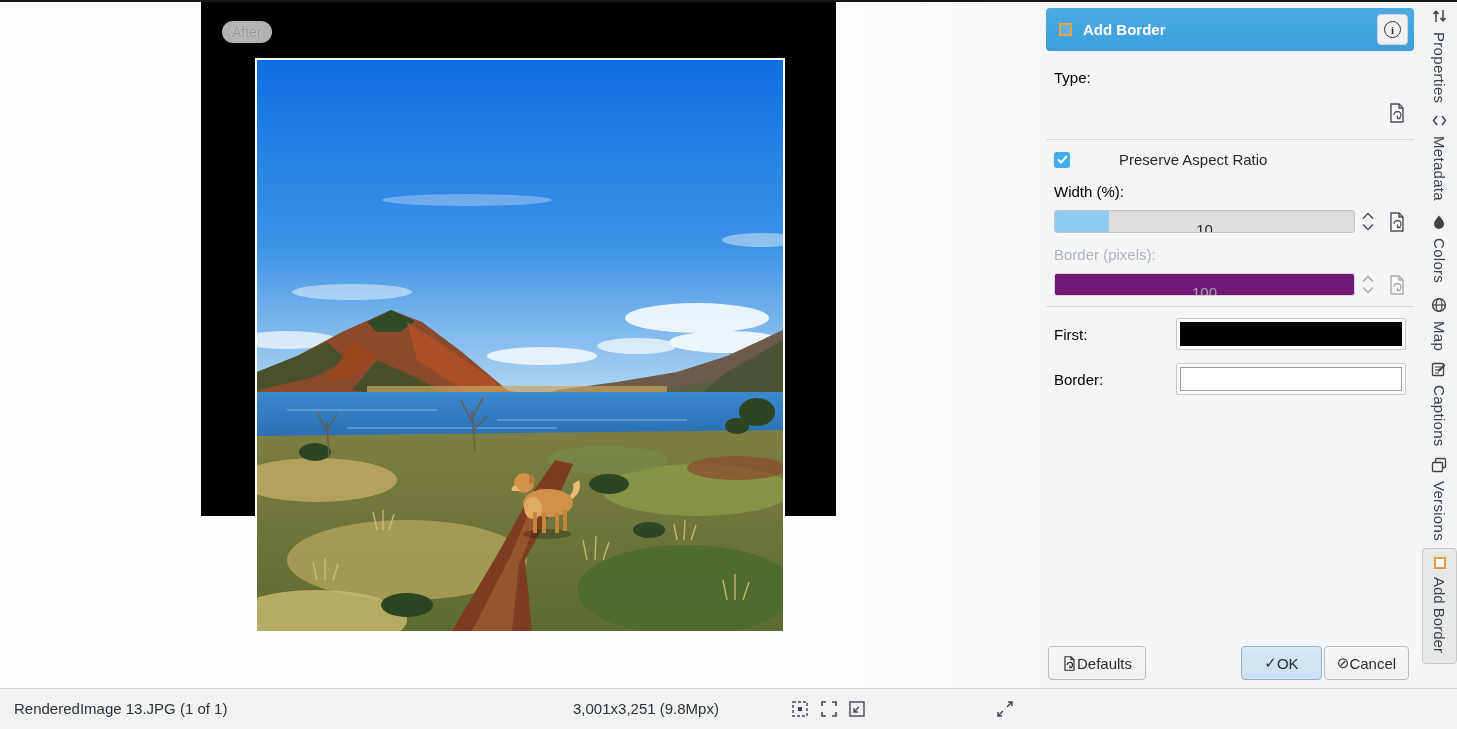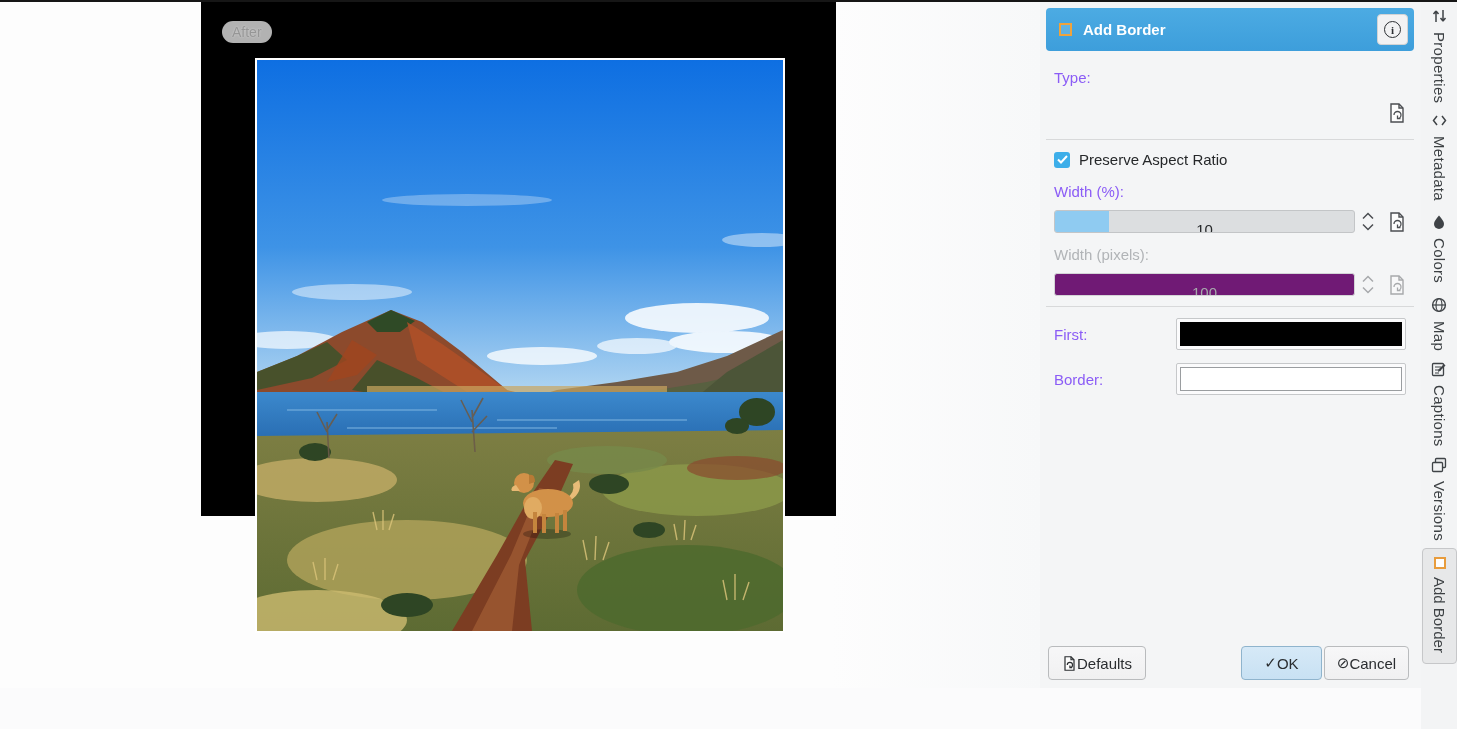--- a/index.html
+++ b/index.html
@@ -22,29 +22,29 @@
   .panel-header { position:absolute; left:6px; top:8px; width:368px; height:43px; border-radius:4px;
                   background:linear-gradient(#4cabe3,#3d9edb); display:flex; align-items:center; }
   .hdr-sq { width:13px; height:13px; border:2px solid #f0a33c; background:rgba(255,255,255,.15);
             margin-left:13px; }
   .panel-title { color:#fff; font-weight:bold; font-size:15px; margin-left:11px; }
   .info-btn { position:absolute; right:6px; top:6px; width:31px; height:31px; background:#f2f2f3;
               border:1px solid #d2d3d4; border-radius:4px; display:flex; align-items:center; justify-content:center; }
   .circle-i { width:17px; height:17px; border:1.4px solid #2c2f32; border-radius:50%;
               display:flex; align-items:center; justify-content:center;
               font-size:11px; font-weight:bold; color:#2c2f32; font-family:"Liberation Serif",serif; }
-  .plabel { position:absolute; left:14px; font-size:15px; color:#8b5cf6; }
+  .plabel { position:absolute; left:14px; font-size:15px; color:#000000; }
   .plabel.dis { color:#b1b4b7; }
   .select { position:absolute; left:14px; top:97px; width:320px; height:31px; background:#fff;
             border:1px solid #b4b6b8; border-radius:3px; font-size:15px; color:#26282a;
             display:flex; align-items:center; padding-left:11px; }
   .select svg { position:absolute; right:9px; top:9px; }
   .reset-ic { position:absolute; width:20px; height:22px; }
   .sep { position:absolute; left:6px; width:368px; height:1px; background:#d8d9da; }
-  .chk-row { position:absolute; left:14px; top:151px; display:flex; align-items:center; }
+  .chk-row { position:absolute; left:14px; top:151px; display:flex; align-items:center;gap:40px; }
   .chk { width:16px; height:16px; background:#3daee9; border-radius:3px; display:flex;
          align-items:center; justify-content:center; }
   .chk-label { margin-left:9px; font-size:15px; color:#26282a; }
   .sliderbox { position:absolute; left:14px; width:301px; height:23px; background:#dcdee0;
                border:1px solid #c3c5c7; border-radius:3px; overflow:hidden; }
   .sliderbox .fill { position:absolute; left:0; top:0; bottom:0; width:18%; background:#8fcbf1; }
   .sliderbox .val { position:absolute; inset:0; display:flex; align-items:center; justify-content:center;
                     font-size:15px; color:#26282a;margin-top:15px; }
   .sliderbox.dis { background:#701a75; border-color:#d3d4d6; }
   .sliderbox.dis .val { color:#a6a9ac; }
@@ -227,21 +227,21 @@
       <svg width="12" height="8" viewBox="0 0 12 8">
           <path d="M1,1.5 L6,6.5 L11,1.5" stroke="#4b4e52" stroke-width="1.5" fill="none"></path>
         </svg>
     </div>
     <svg class="reset-ic" style="left:347px;top:211px" viewBox="0 0 20 22">
       <path d="M4,2 h8 l4,4 v14 h-12 Z" fill="#fdfdfd" stroke="#4b4e52" stroke-width="1.4"></path>
       <path d="M12,2 v4 h4" fill="none" stroke="#4b4e52" stroke-width="1.4"></path>
       <path d="M7,13 a3.5,3.5 0 1 1 3.5,3.5 M10.5,13.5 l0,3 l3,0" fill="none" stroke="#4b4e52" stroke-width="1.3"></path>
     </svg>
 
-    <div class="plabel dis" style="top:246px">Width (pixels):</div>
+    <div class="plabel dis" style="top:246px">Border (pixels):</div>
     <div class="sliderbox dis" style="top:273px">
       <div class="val">100</div>
     </div>
     <div class="spin" style="top:273px;opacity:.45">
       <svg width="12" height="8" viewBox="0 0 12 8">
           <path d="M1,6.5 L6,1.5 L11,6.5" stroke="#4b4e52" stroke-width="1.5" fill="none"></path>
         </svg>
       <svg width="12" height="8" viewBox="0 0 12 8">
           <path d="M1,1.5 L6,6.5 L11,1.5" stroke="#4b4e52" stroke-width="1.5" fill="none"></path>
         </svg>
@@ -322,14 +322,35 @@
         <rect x="1.5" y="5.5" width="10" height="9" rx="1" stroke="#3f4347" stroke-width="1.3" fill="#f3f4f5"></rect>
       </svg>
       <span class="vlabel">Versions</span>
     </div>
     <div class="vtab-sel">
       <span class="sq"></span>
       <span class="vlabel">Add Border</span>
     </div>
   </div>
 
+  <div class="statusbar">
+    <div class="sb-text" style="left:14px">RenderedImage 13.JPG (1 of 1)</div>
+    <div class="sb-text" style="left:573px">3,001x3,251 (9.8Mpx)</div>
+
+    <svg class="sb-ic" style="left:791px" width="18" height="18" viewBox="0 0 18 18">
+      <rect x="2" y="2" width="14" height="14" fill="none" stroke="#45484c" stroke-width="1.4" stroke-dasharray="3,2"></rect>
+      <rect x="7" y="7" width="4" height="4" fill="#45484c"></rect>
+    </svg>
+    <svg class="sb-ic" style="left:820px" width="18" height="18" viewBox="0 0 18 18">
+      <path d="M2,6 V2 H6 M12,2 H16 V6 M16,12 V16 H12 M6,16 H2 V12" fill="none" stroke="#45484c" stroke-width="1.6"></path>
+    </svg>
+    <svg class="sb-ic" style="left:848px" width="18" height="18" viewBox="0 0 18 18">
+      <rect x="2" y="2" width="14" height="14" fill="none" stroke="#45484c" stroke-width="1.4"></rect>
+      <path d="M11,7 L6,12 M6,8 V12 H10" fill="none" stroke="#45484c" stroke-width="1.4"></path>
+    </svg>
+
+    <svg class="sb-ic" style="left:996px" width="18" height="18" viewBox="0 0 18 18">
+      <path d="M7,11 L2,16 M2,12 V16 H6 M11,7 L16,2 M12,2 H16 V6" fill="none" stroke="#45484c" stroke-width="1.5"></path>
+    </svg>
+
+  </div>
 
 </div>
 
 </body></html>

